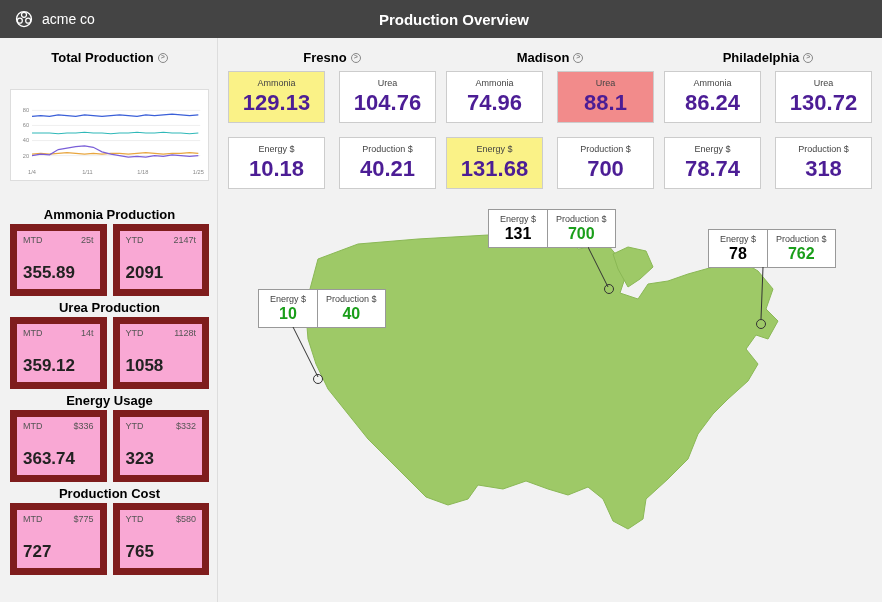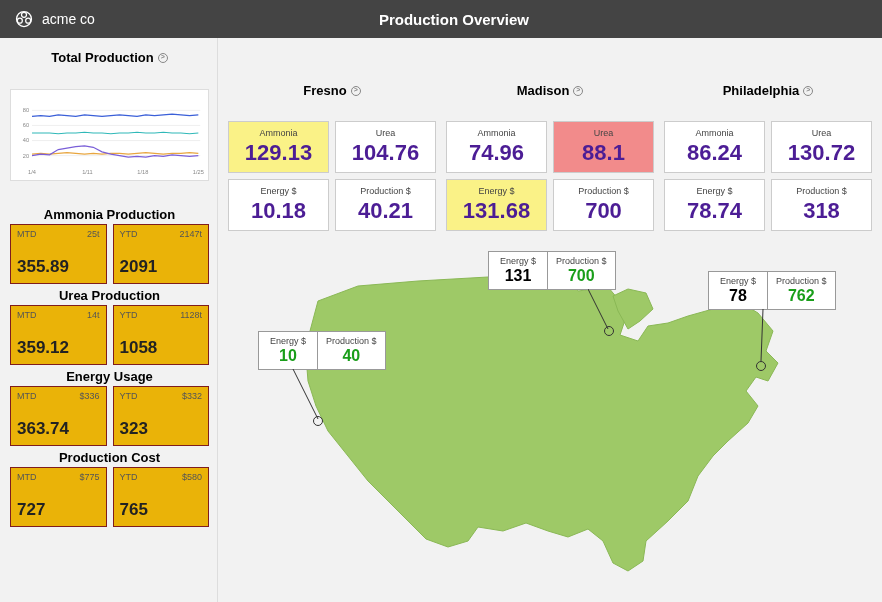--- a/index.html
+++ b/index.html
@@ -15,28 +15,28 @@
 .content { flex: 1; padding: 8px 10px; display: flex; flex-direction: column; }
 
 .sec-title { font-size: 13px; font-weight: 700; text-align: center; padding: 4px 0 2px; display: flex; align-items: center; justify-content: center; gap: 4px; }
 .info-icon { width: 10px; height: 10px; border: 1px solid #888; border-radius: 50%; display: inline-block; position: relative; }
 .info-icon::after { content: ">"; font-size: 7px; color: #888; position: absolute; top: -1px; left: 2px; }
 
 .chart-box { background: #fff; border: 1px solid #ddd; height: 92px; padding: 4px; position: relative; }
 .chart-box svg { width: 100%; height: 100%; }
 
 .stat-pair { display: flex; gap: 6px; }
-.stat-card { flex: 1; background: #eab308; border: 1px solid #7f1d1d; padding: 4px 6px 6px; }
+.stat-card { flex: 1; background: #f9a8d4; border: 7px solid #7f1d1d; padding: 4px 6px 6px; }
 .stat-top { display: flex; justify-content: space-between; font-size: 9px; color: #555; }
 .stat-val { font-size: 17px; font-weight: 700; color: #222; margin-top: 18px; }
 
 .sites-row { display: flex; gap: 10px; }
 .site-col { flex: 1; }
-.site-title { font-size: 13px; font-weight: 700; padding: 4px 0 6px; display: flex; justify-content: center; align-items: center; gap: 4px; margin-top: 33px; }
-.metric-grid { display: grid; grid-template-columns: 1fr 1fr; gap: 6px; margin-top: 17px; }
+.site-title { font-size: 13px; font-weight: 700; padding: 4px 0 6px; display: flex; justify-content: center; align-items: center; gap: 4px; }
+.metric-grid { display: grid; grid-template-columns: 1fr 1fr; gap: 14px; }
 .metric-card { background: #fff; border: 1px solid #ccc; text-align: center; padding: 6px 4px; }
 .metric-card.yellow { background: #faf287; }
 .metric-card.red { background: #f28b8b; }
 .metric-label { font-size: 9px; color: #444; margin-bottom: 2px; }
 .metric-val { font-size: 22px; font-weight: 700; color: #4c1d95; }
 
 .map-area { flex: 1; position: relative; margin-top: 10px; }
 .map-svg { position: absolute; left: 40px; top: 0; width: 520px; height: 360px; }
 
 .callout { position: absolute; display: flex; }

